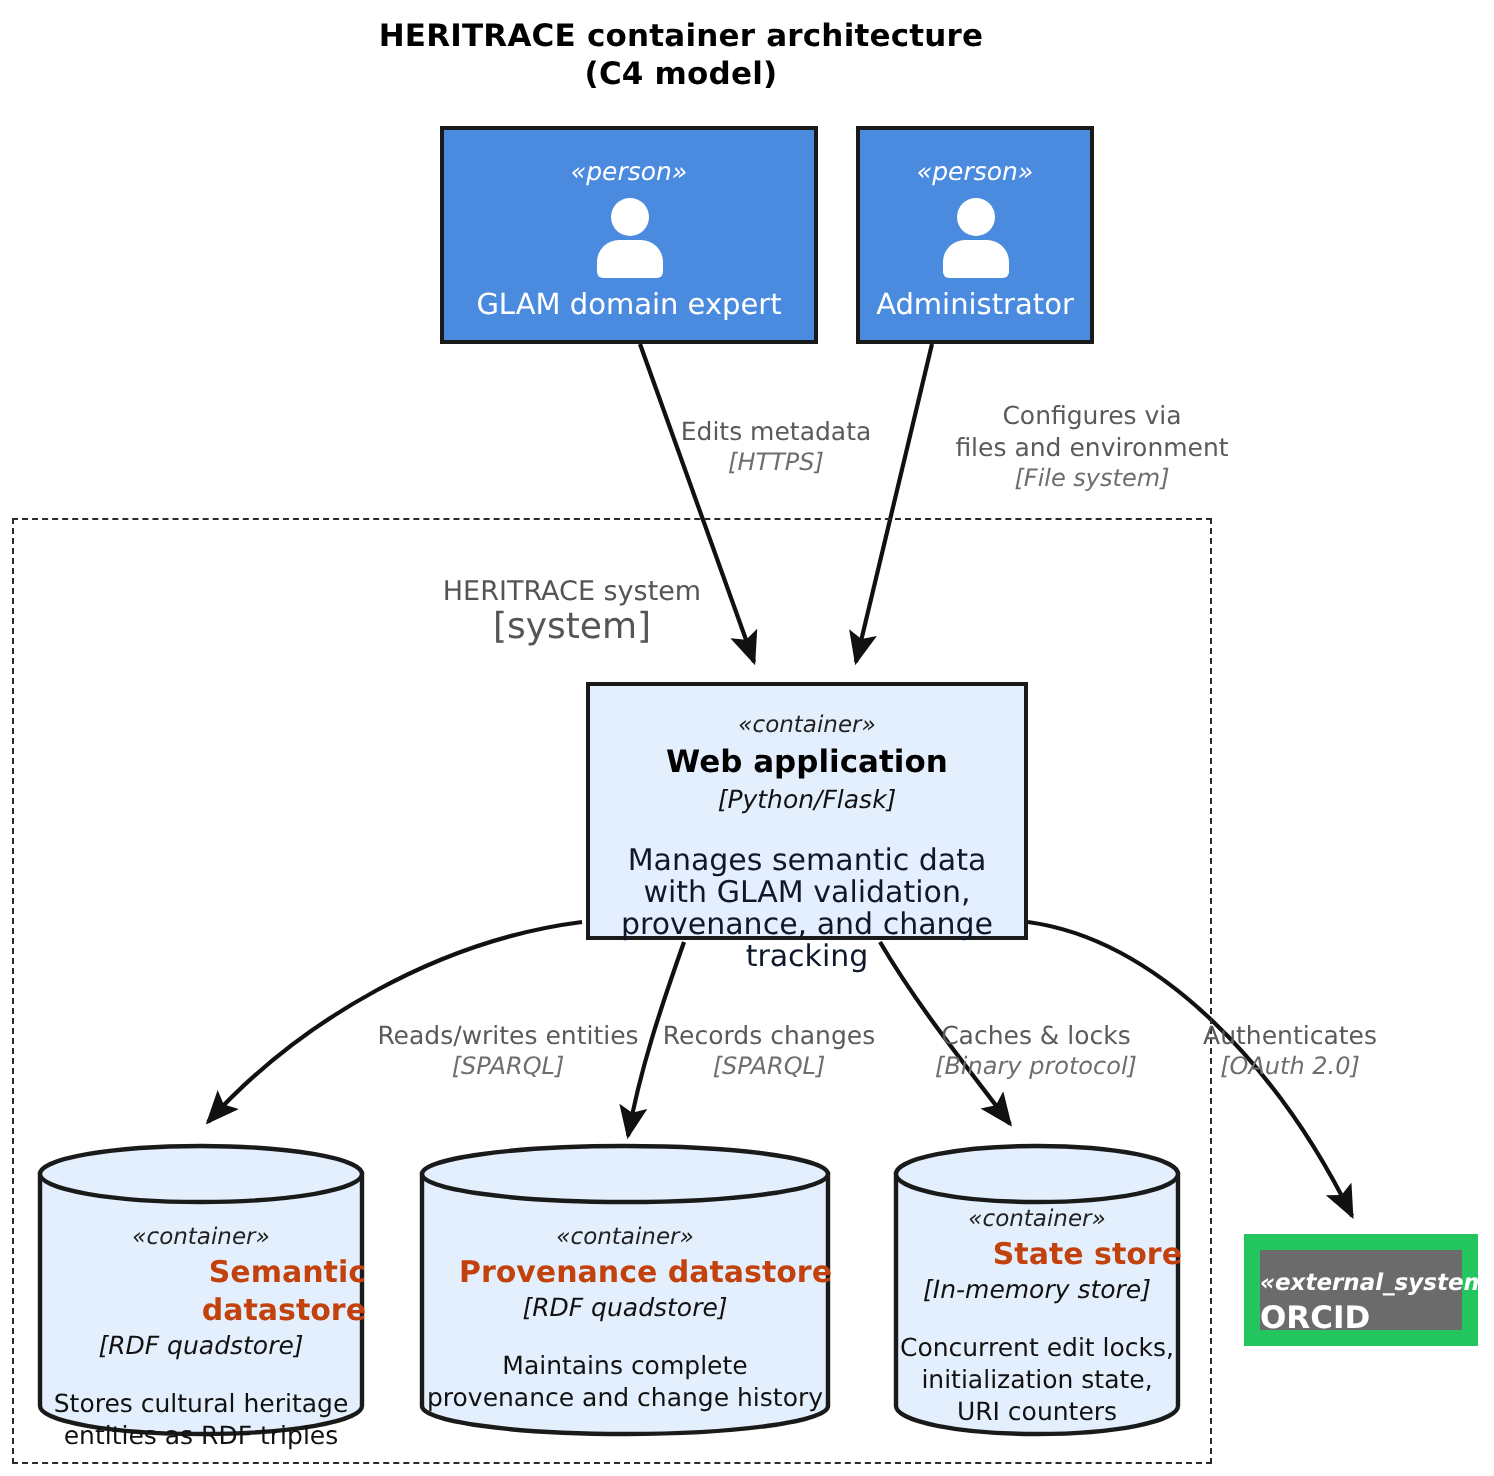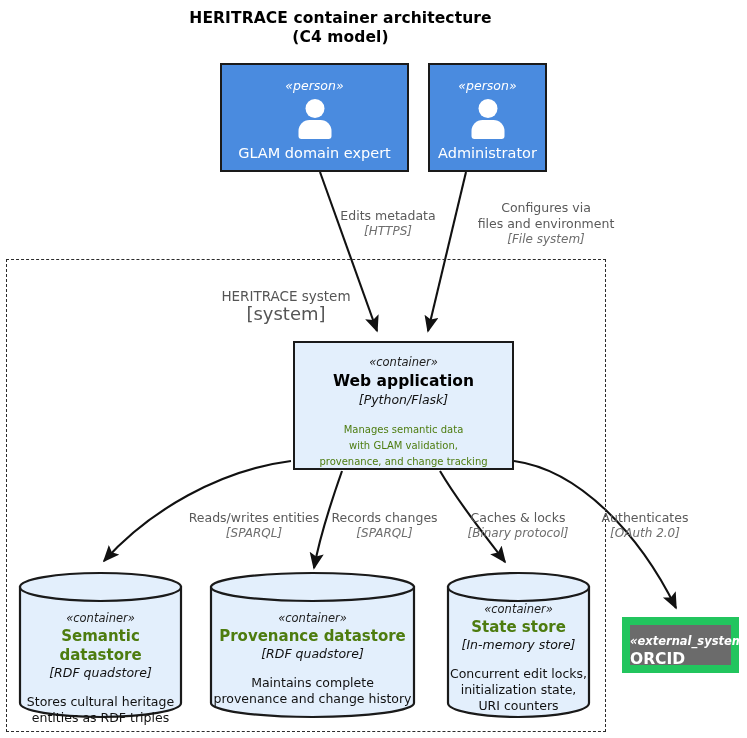--- a/index.html
+++ b/index.html
@@ -144,22 +144,22 @@
   }
   .c-tech {
     margin-top: 1px;
     font-size: 12.5px;
     font-style: italic;
     color: #111111;
     line-height: 16px;
   }
   .c-desc {
     margin-top: 14px;
-    font-size: 10px;
-    color: #4d7c0f;
+    font-size: 15px;
+    color: #0f172a;
     line-height: 16px;
     padding: 0 4px;
   }
 
   
   .cylinder {
     position: absolute;
   }
   .cylinder .cyl-svg {
     position: absolute;
@@ -177,22 +177,23 @@
   .cyl-stereotype {
     font-size: 11.5px;
     font-style: italic;
     color: #222222;
     line-height: 14px;
   }
   .cyl-name {
     margin-top: 2px;
     font-size: 15px;
     font-weight: bold;
-    color: #4d7c0f;
+    color: #c2410c;
     line-height: 19px;
+    text-align: right;
   }
   .cyl-tech {
     margin-top: 0px;
     font-size: 12.5px;
     font-style: italic;
     color: #111111;
     line-height: 16px;
   }
   .cyl-desc {
     margin-top: 13px;

